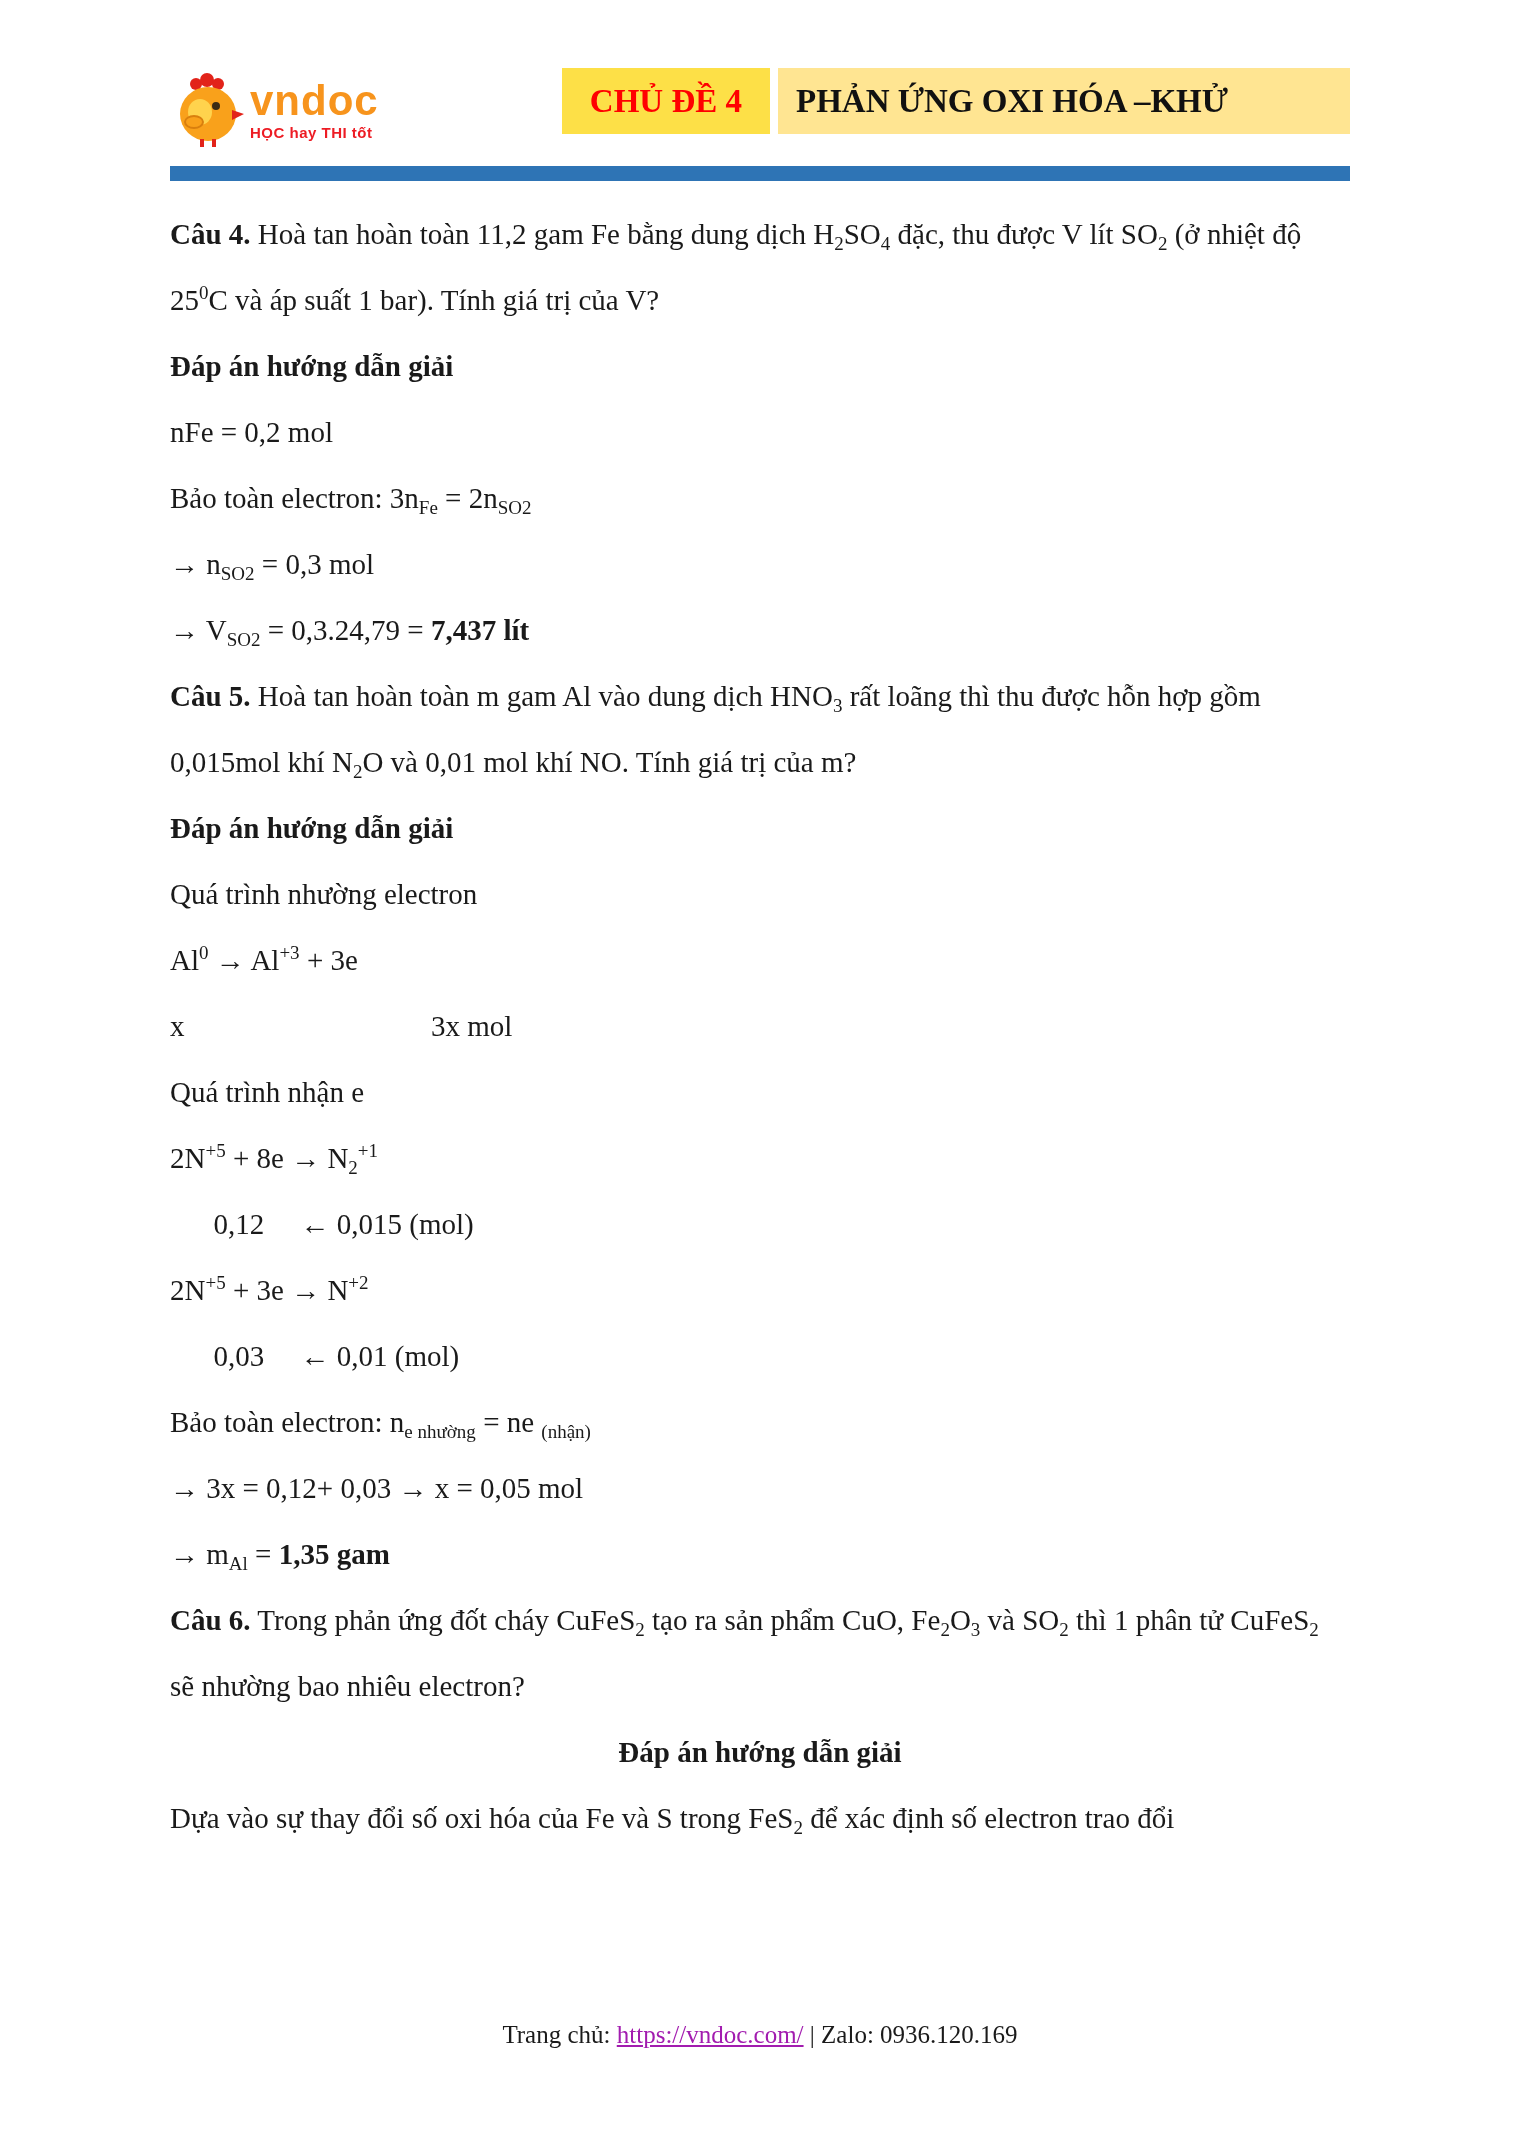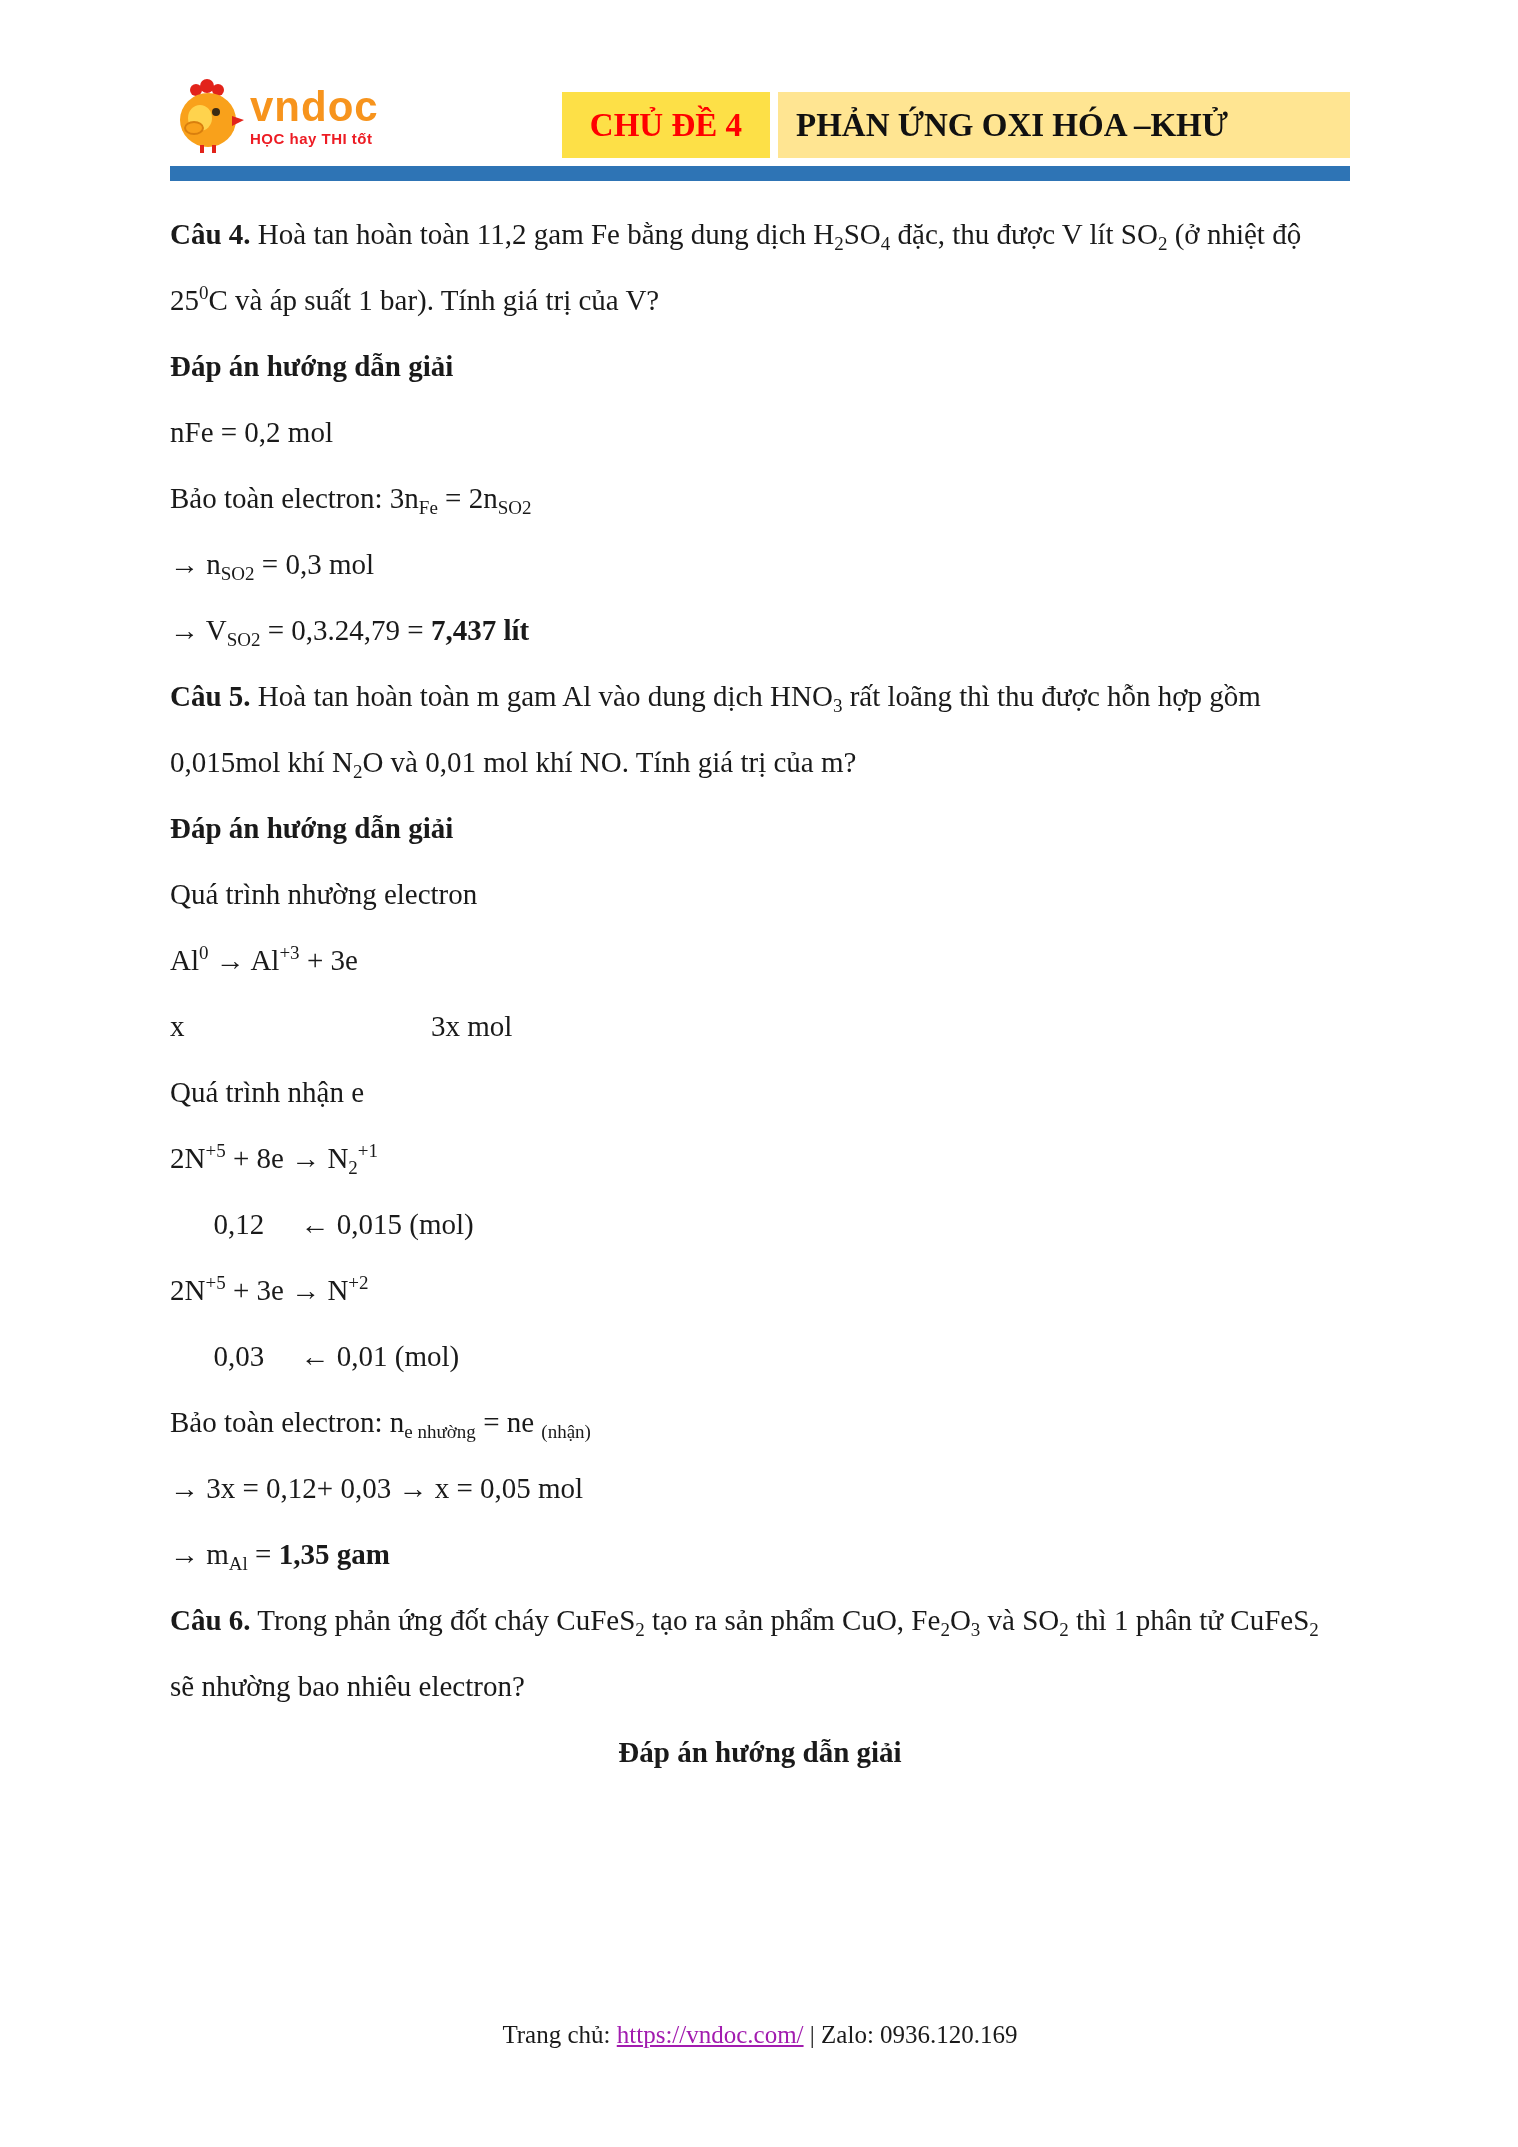--- a/index.html
+++ b/index.html
@@ -11,21 +11,21 @@
     margin: 0 auto;
     background: #ffffff;
     font-family: "Liberation Serif", serif;
     color: #1a1a1a;
     display: flex;
     flex-direction: column;
     padding: 68px 168px 0 170px;
     overflow: hidden;
   }
   
-  .header { display: flex; align-items: flex-end; height: 90px; }
+  .header { display: flex; align-items: flex-start; height: 90px; }
   .logo { display: flex; align-items: center; width: 262px; flex: none; }
   .logo-txt { margin-left: 6px; line-height: 1; }
   .brand {
     font-family: "Liberation Sans", sans-serif;
     font-weight: bold;
     font-size: 42px;
     color: #f7941d;
     letter-spacing: 1px;
   }
   .tagline {
@@ -133,17 +133,18 @@
       <p class="para"><span>Quá trình nhận e</span></p>
       <p class="para"><span>2N</span><span class="run-sup">+5</span><span> + 8e → N</span><span class="run-sub">2</span><span class="run-sup">+1</span></p>
       <p class="para"><span>      0,12     ← 0,015 (mol)</span></p>
       <p class="para"><span>2N</span><span class="run-sup">+5</span><span> + 3e → N</span><span class="run-sup">+2</span></p>
       <p class="para"><span>      0,03     ← 0,01 (mol)</span></p>
       <p class="para"><span>Bảo toàn electron: n</span><span class="run-sub">e nhường</span><span> = ne </span><span class="run-sub">(nhận)</span></p>
       <p class="para"><span>→ 3x = 0,12+ 0,03 → x = 0,05 mol</span></p>
       <p class="para"><span>→ m</span><span class="run-sub">Al</span><span> = </span><span class="run-b">1,35 gam</span></p>
       <p class="para"><span class="run-b">Câu 6.</span><span> Trong phản ứng đốt cháy CuFeS</span><span class="run-sub">2</span><span> tạo ra sản phẩm CuO, Fe</span><span class="run-sub">2</span><span>O</span><span class="run-sub">3</span><span> và SO</span><span class="run-sub">2</span><span> thì 1 phân tử CuFeS</span><span class="run-sub">2</span><span> sẽ nhường bao nhiêu electron?</span></p>
       <p class="para center"><span class="run-b">Đáp án hướng dẫn giải</span></p>
+      <p class="para"><span>Dựa vào sự thay đổi số oxi hóa của Fe và S trong FeS</span><span class="run-sub">2</span><span> để xác định số electron trao đổi</span></p>
     </main>
 
   <footer class="footer"><span>Trang chủ: </span><a class="footer-link" href="#">https://vndoc.com/</a><span> | Zalo: 0936.120.169</span></footer>
 
 </div>
 
 </body></html>

